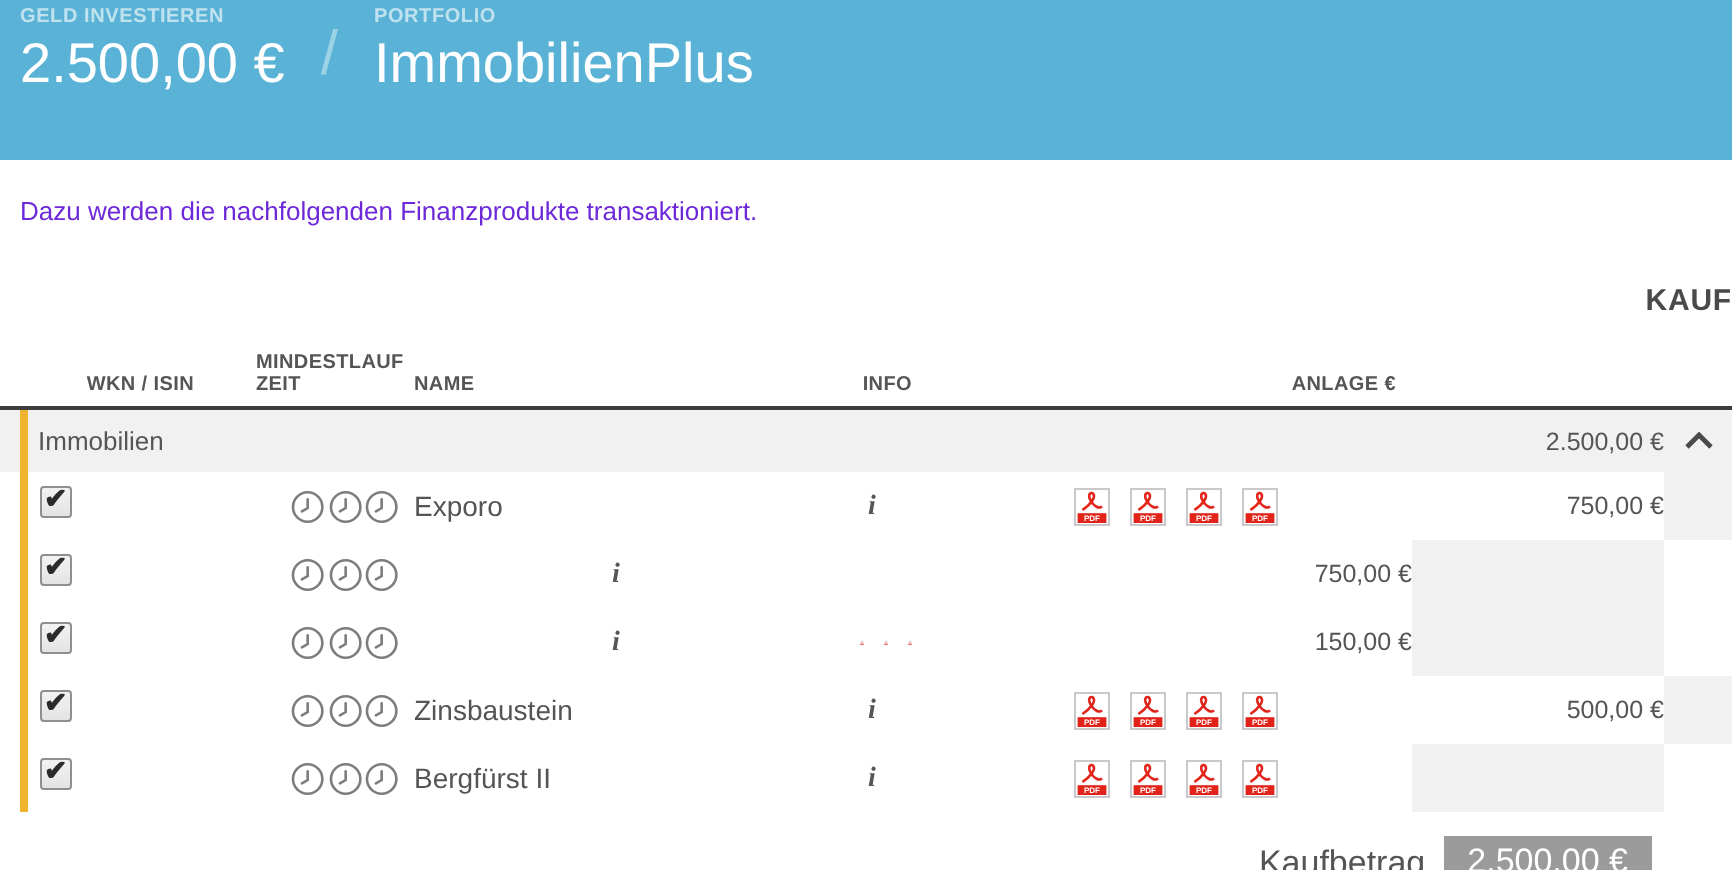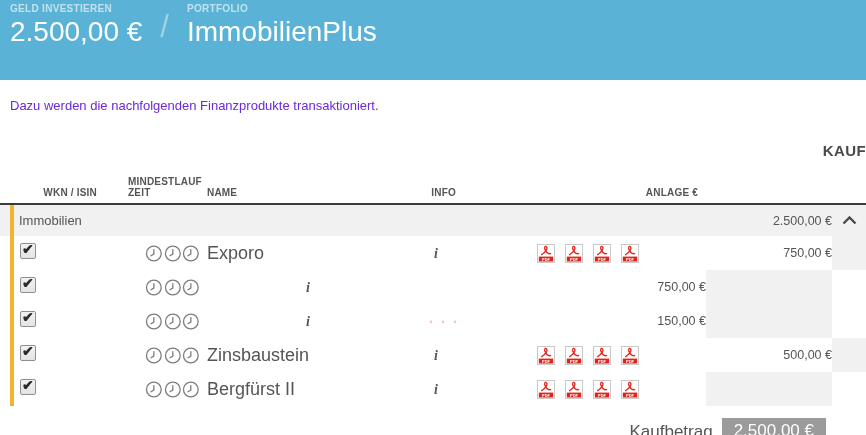--- a/index.html
+++ b/index.html
@@ -70,21 +70,21 @@
   .checkbox {
     display:inline-block; width:16px; height:16px; position:relative;
     background:linear-gradient(#f2f2f2,#e4e4e4);
     border:1px solid #8f8f8f; border-radius:2px; cursor:pointer;
   }
   .checkbox.checked::after {
     content:"\2714"; position:absolute; left:1px; top:-3px;
     font-size:14px; font-weight:bold; color:#2b2b2b;
   }
   .c-clocks { padding-left:48px; display:flex; gap:1px; align-items:center; }
-  .c-name { padding-left:7px; font-size:18px; color:#555; }
+  .c-name { padding-left:7px; font-size:14px; color:#555; }
   .c-info { text-align:center; }
   .info-icon {
     font-family:"Liberation Serif", serif; font-style:italic; font-weight:bold;
     font-size:14px; color:#555; cursor:pointer; display:inline-block; padding:0 4px;
   }
   .info-icon::after { content:"i"; }
   .c-docs { display:flex; justify-content:center; gap:10px; padding-left:14px; align-items:center; }
   .c-docs svg { cursor:pointer; }
   .c-amount { text-align:right; font-size:12.5px; color:#555; }
   .c-chev { background:#f1f1f1; height:100%; }

